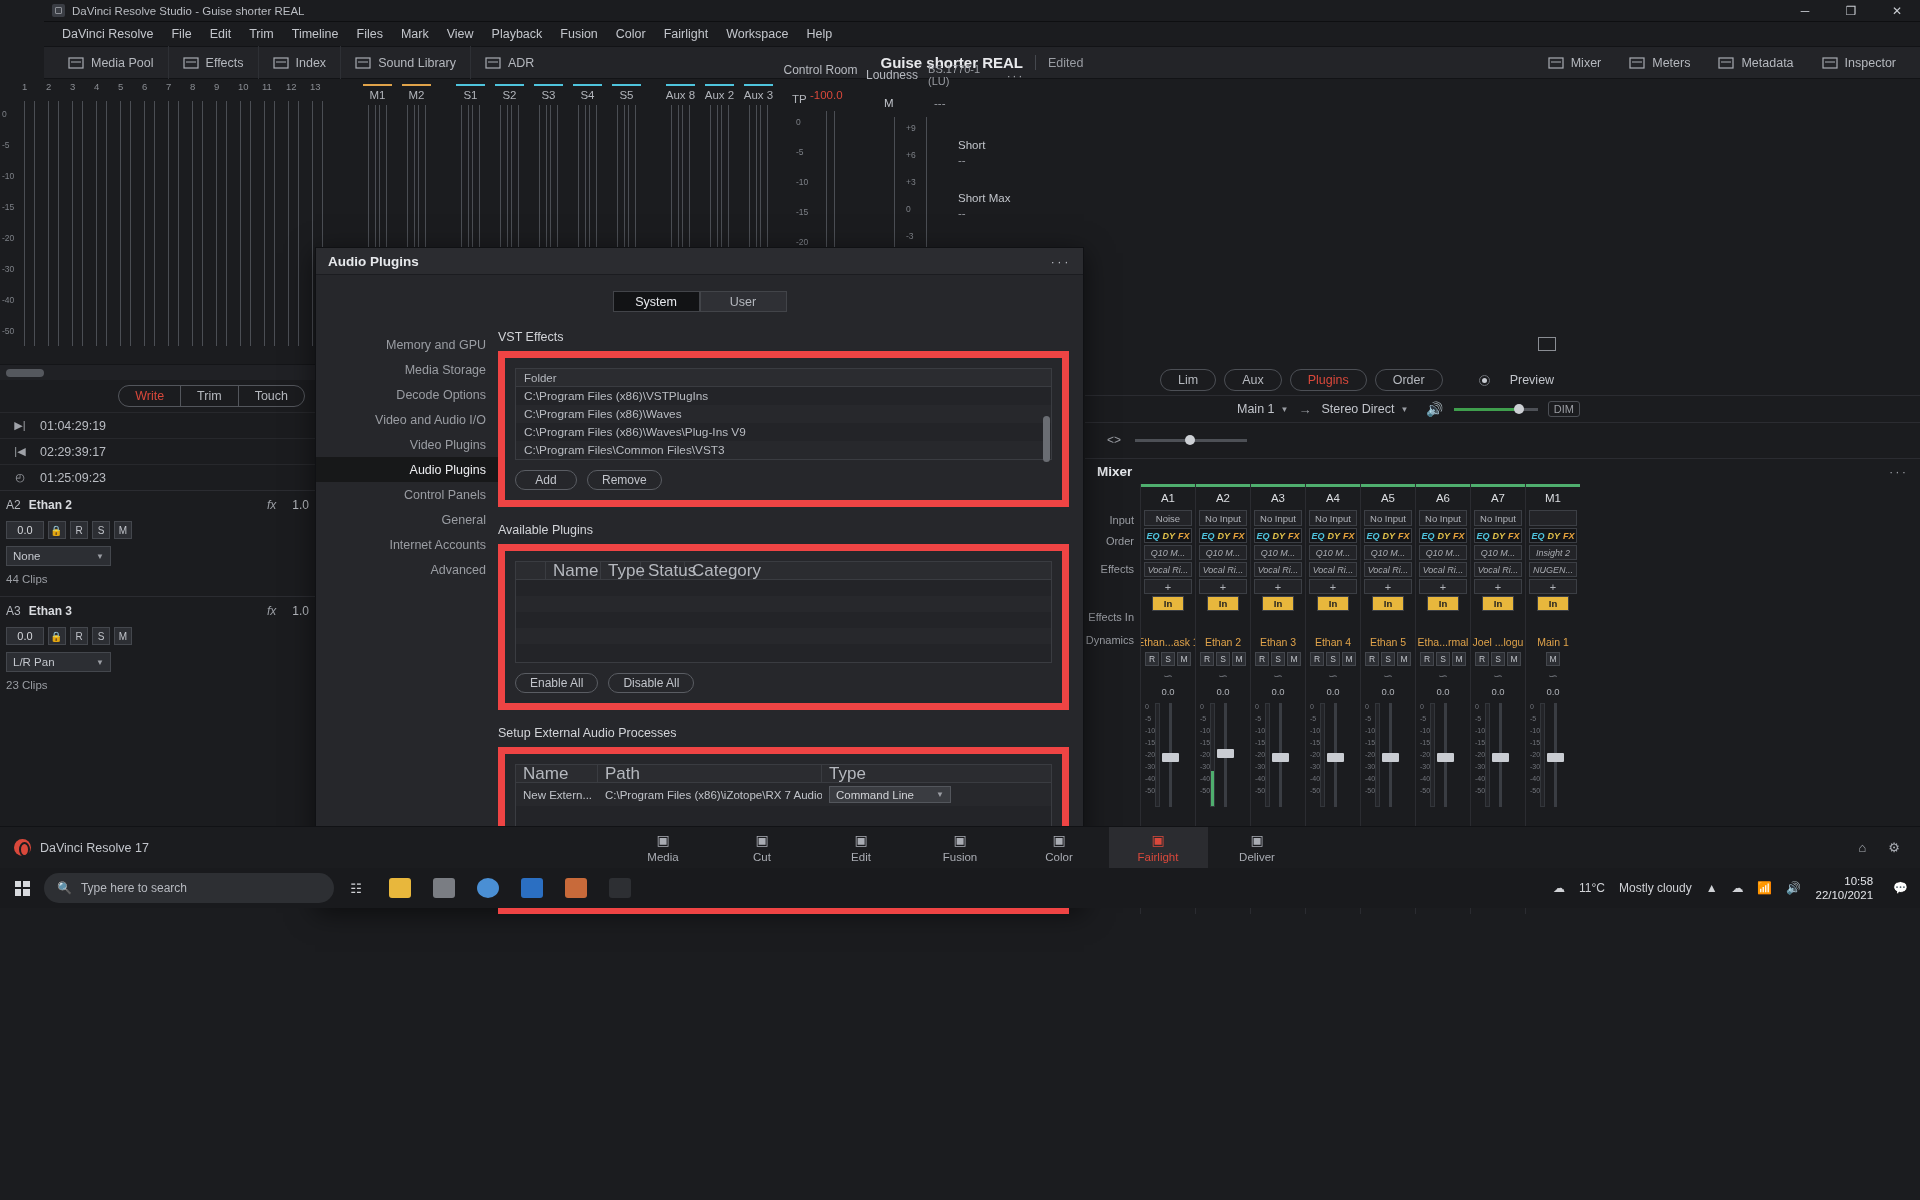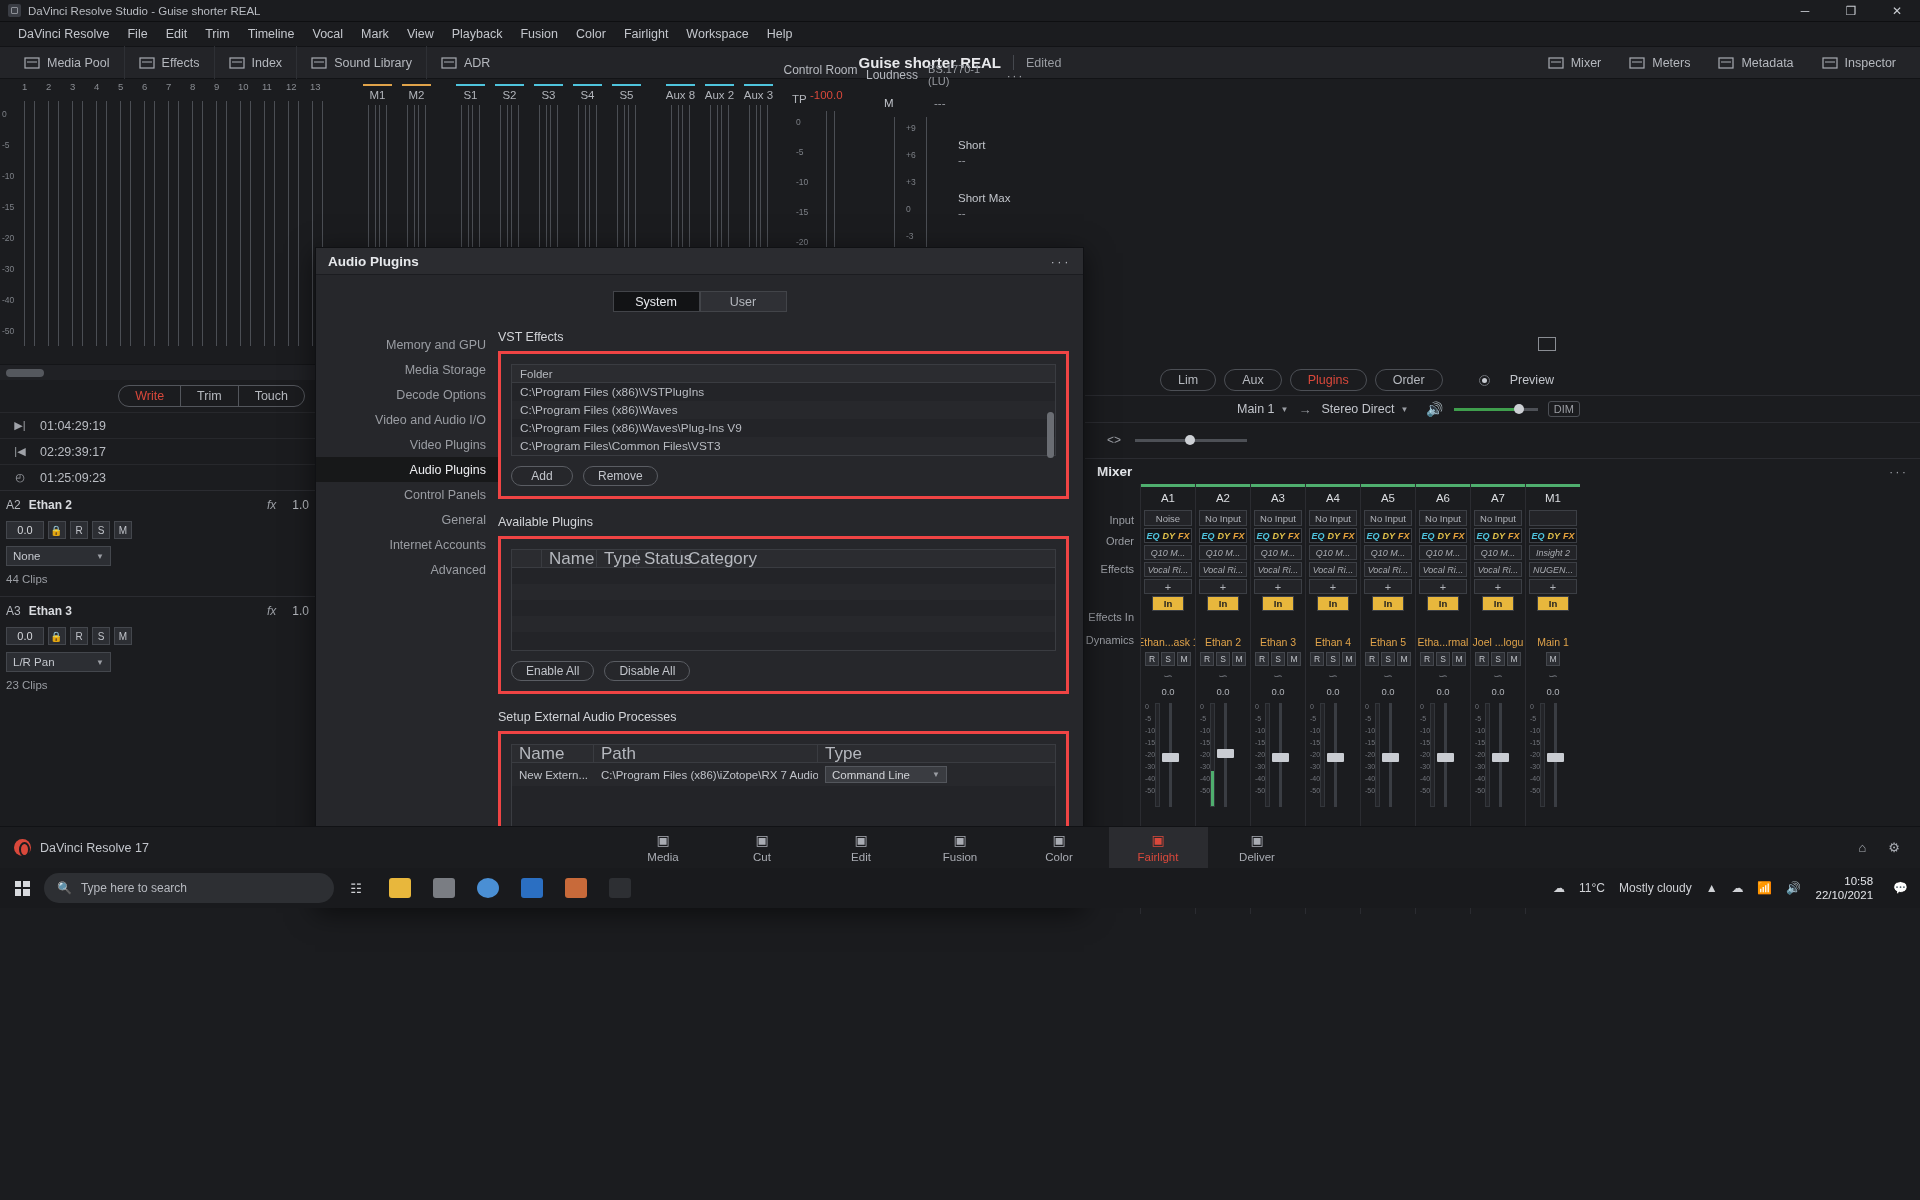--- a/index.html
+++ b/index.html
@@ -1,21 +1,21 @@
 <!DOCTYPE html>
 <html><head>
 <meta charset="utf-8">
 <style>
   * { box-sizing: border-box; margin:0; padding:0; }
   html,body {
     width:1920px; height:1200px; overflow:hidden;
     background:#1b1c1f; color:#c8c8c8;
     font-family:"Liberation Sans", sans-serif; font-size:13px;
   }
-  #app { position:relative; width:1920px; height:908px; }
+  #app { position:relative; width:1920px; height:908px;padding-left:44px; }
 
   
   .titlebar { height:22px; background:#1b1c1f; display:flex; align-items:center; padding-left:8px; border-bottom:1px solid #0e0f11; }
   .titlebar .tlogo { width:13px; height:13px; background:#3a3d44; border-radius:2px; margin-right:7px; position:relative;}
   .titlebar .tlogo:after{content:"";position:absolute;inset:3px;border:1px solid #8d9096;border-radius:1px;}
   .titlebar .ttext { font-size:11.5px; color:#b9bcc2; }
   .wbtns { margin-left:auto; display:flex; height:22px; }
   .wbtn { width:46px; height:22px; display:flex; align-items:center; justify-content:center; color:#c9ccd2; font-size:12px; }
 
   
@@ -134,21 +134,21 @@
   .dlg-title .d3 { margin-left:auto; color:#b5b8be; letter-spacing:2.5px; font-size:13px;}
   .seg { display:flex; justify-content:center; margin-top:16px;}
   .segbtn { width:87px; height:21px; display:flex; align-items:center; justify-content:center; font-size:12.5px; color:#b5b8be; background:#2f3035; border:1px solid #424449;}
   .segbtn.on { background:#121315; color:#e8eaee;}
   .dlg-body { display:flex; margin-top:18px; height:560px;}
   .dlg-nav { width:182px; padding-top:2px;}
   .navitem { height:25px; display:flex; align-items:center; justify-content:flex-end; padding-right:12px; font-size:12.5px; color:#9a9da3;}
   .navitem.on { background:#171819; color:#ecedf0;}
   .dlg-main { flex:1; padding-right:14px;}
   .sect-label { font-size:12.5px; color:#d2d4d8; margin-bottom:7px;}
-  .groupbox { border:3px solid #ef4444; background:#26272b; padding:10px;}
+  .groupbox { border:7px solid #ef4444; background:#26272b; padding:10px;}
   .listbox { background:#232428; border:1px solid #3a3c41; position:relative;}
   .listhdr { height:18px; background:#2b2c30; border-bottom:1px solid #3a3c41; display:flex; align-items:center; padding:0 8px; font-size:11.5px; color:#b5b8be;}
   .listrow { height:18px; display:flex; align-items:center; padding:0 8px; font-size:11.8px; color:#b9bcc2;}
   .listrow:nth-child(odd){ background:#232428;}
   .listrow:nth-child(even){ background:#27282c;}
   .vscroll { position:absolute; right:1px; top:19px; width:7px; height:78px; }
   .vthumb { position:absolute; top:28px; left:0; width:7px; height:46px; background:#6a6d73; border-radius:4px;}
   .btnrow2 { display:flex; gap:10px; margin-top:10px;}
   .dbtn { min-width:62px; height:20px; border:1px solid #5a5d63; border-radius:10px; background:transparent; color:#c2c5cb; font-size:12px; display:flex; align-items:center; justify-content:center; padding:0 14px;}
   .tblhdr { height:18px; background:#2b2c30; border-bottom:1px solid #3a3c41; display:flex; align-items:center; font-size:17px; color:#b5b8be;}
@@ -198,21 +198,21 @@
       <div class="wbtn close">✕</div>
     </div>
   </div>
 
   <div class="menubar" id="menubar">
       <div class="mi">DaVinci Resolve</div>
       <div class="mi">File</div>
       <div class="mi">Edit</div>
       <div class="mi">Trim</div>
       <div class="mi">Timeline</div>
-      <div class="mi">Vocal</div>
+      <div class="mi">Files</div>
       <div class="mi">Mark</div>
       <div class="mi">View</div>
       <div class="mi">Playback</div>
       <div class="mi">Fusion</div>
       <div class="mi">Color</div>
       <div class="mi">Fairlight</div>
       <div class="mi">Workspace</div>
       <div class="mi">Help</div>
     </div>
 

